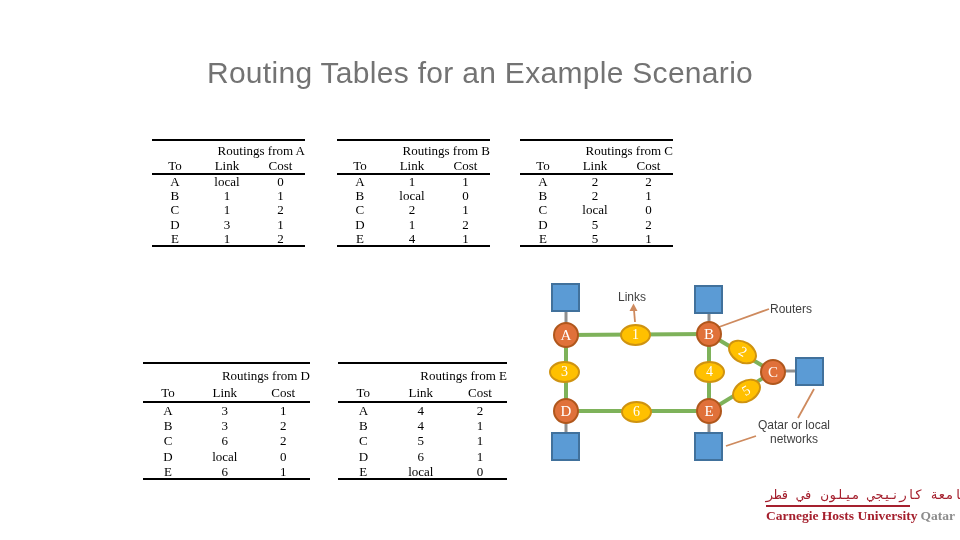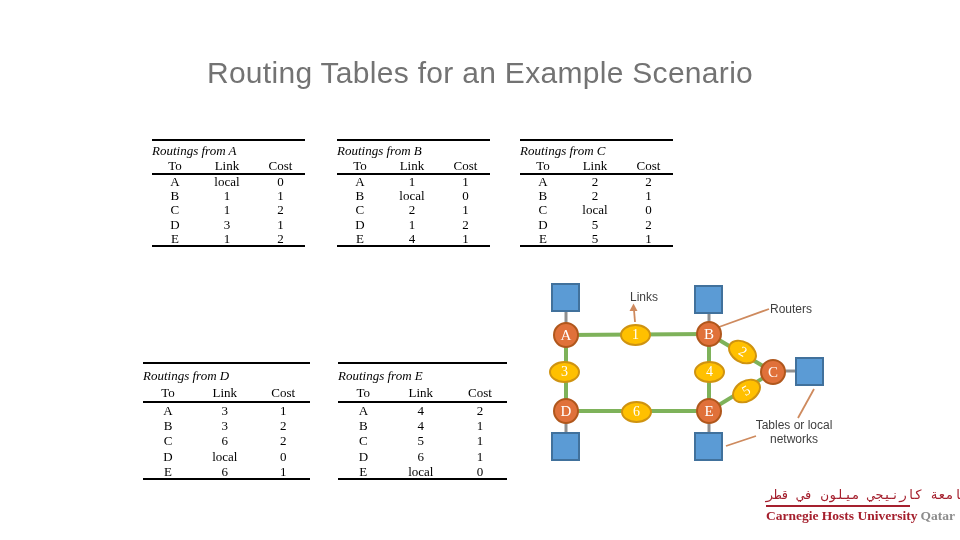--- a/index.html
+++ b/index.html
@@ -13,21 +13,21 @@
     position:absolute; top:56px; left:0; width:100%;
     text-align:center; font-size:30px; font-weight:400;
     color:#737373; letter-spacing:.3px;
     font-family:"Liberation Sans", sans-serif;
   }
   
   .rtable {
     position:absolute; border-top:2.5px solid #000; border-bottom:2.5px solid #000;
     font-family:"Liberation Serif", serif; font-size:13px; color:#000; background:#fff;
   }
-  .t-title { font-style:italic; text-align:left; }
+  .t-title { text-align:right; }
   .t-row { display:grid; grid-template-columns:30% 38% 32%; }
   .t-row span { text-align:center; }
   .t-head { border-bottom:2.5px solid #000; }
   .upper { height:108px; }
   .upper .t-title { height:18px; line-height:19px; }
   .upper .t-head  { height:16px; line-height:13px; }
   .upper .t-body .t-row { height:14.2px; line-height:14.4px; }
   .lower { height:118px; }
   .lower .t-title { height:21px; line-height:23px; }
   .lower .t-head  { height:18px; line-height:16px; }
@@ -286,23 +286,23 @@
   <div class="router" style="left:553px; top:398px;">D</div>
   <div class="router" style="left:696px; top:398px;">E</div>
 
   <div class="lnk" style="left:620px; top:324px;">1</div>
   <div class="lnk" style="left:727px; top:341px; transform:rotate(31deg);">2</div>
   <div class="lnk" style="left:549px; top:361px;">3</div>
   <div class="lnk" style="left:694px; top:361px;">4</div>
   <div class="lnk" style="left:731px; top:380px; transform:rotate(-31deg);">5</div>
   <div class="lnk" style="left:621px; top:401px;">6</div>
 
-  <div class="dlabel" style="left:618px; top:290px;margin-left:12px;">Links</div>
+  <div class="dlabel" style="left:618px; top:290px;">Links</div>
   <div class="dlabel" style="left:770px; top:302px;">Routers</div>
-  <div class="dlabel hosts" style="left:750px; top:419px;">Tables or local networks</div>
+  <div class="dlabel hosts" style="left:750px; top:419px;">Qatar or local networks</div>
 
   <div class="logo">
     <div class="logo-ar">جامعة كارنيجي ميلون في قطر</div>
     <div class="logo-rule"></div>
     <div class="logo-en">
       <span class="logo-cmu">Carnegie Hosts University</span><span class="logo-qatar">Qatar</span>
     </div>
   </div>
 
 </div>

